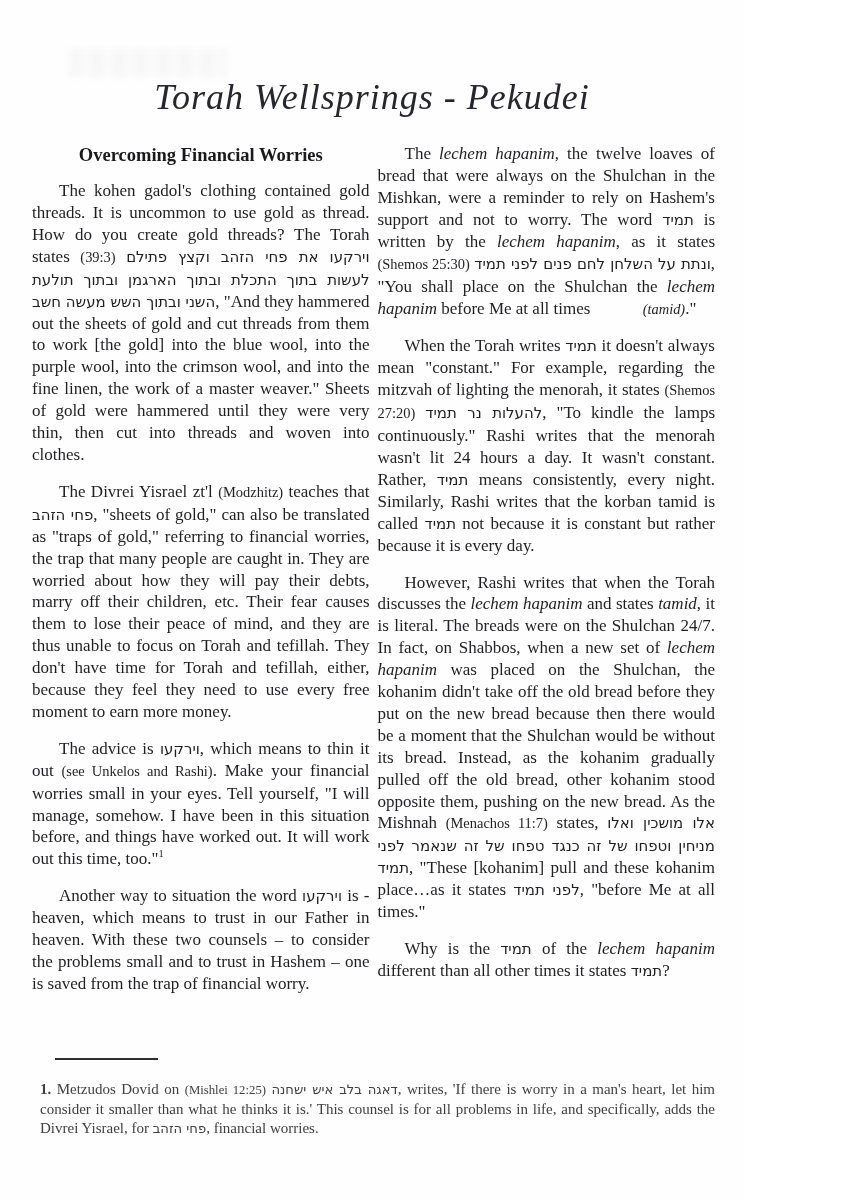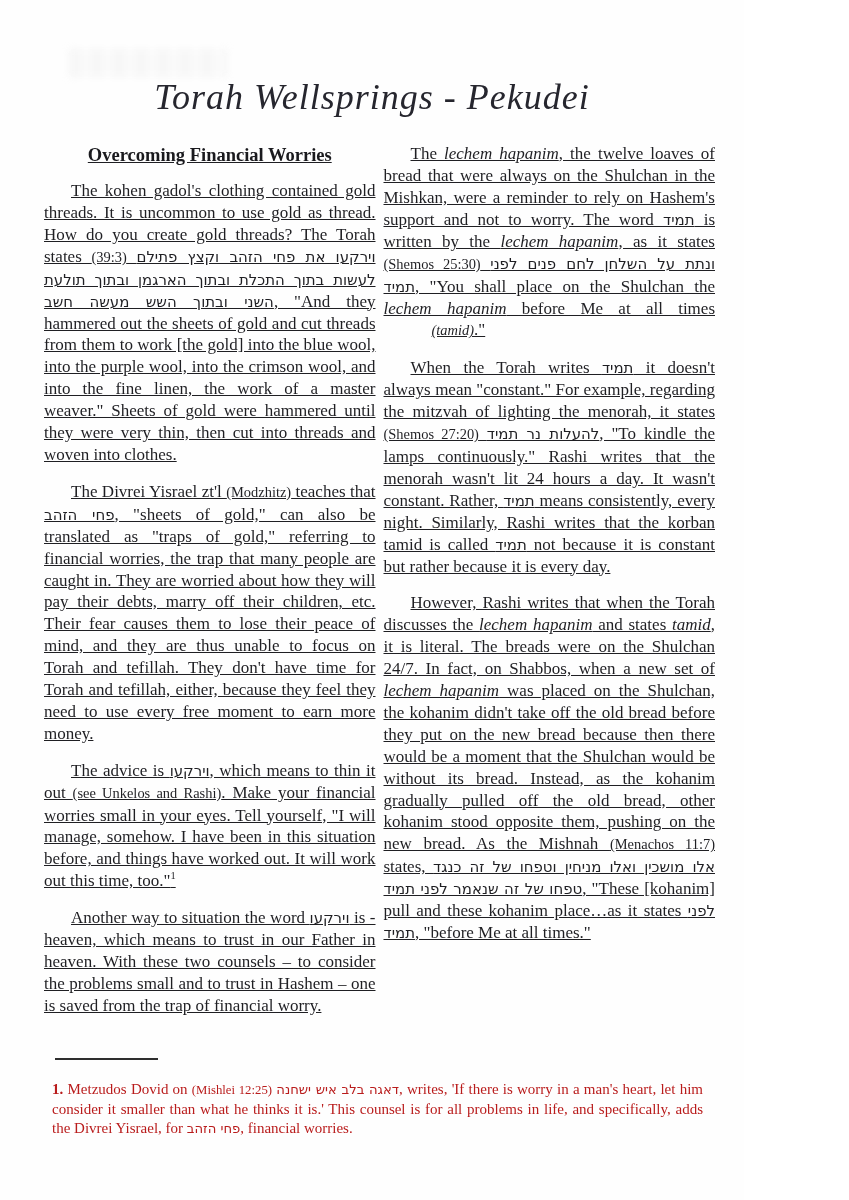--- a/index.html
+++ b/index.html
@@ -28,25 +28,24 @@
     font-size: 36px;
     font-weight: 500;
     font-style: italic;
     letter-spacing: 1px;
     color: #26262e;
     line-height: 1.2;
   }
   .columns {
     display: flex;
     gap: 8px;
-    padding: 0 29px 0 44px;
+    padding: 0 29px 0 32px;
     margin-top: 24px;
     height: 912px;
     overflow: hidden;
-    text-decoration: underline;
   }
   .col {
     width: 382px;
     text-align: justify;
     font-size: 17px;
     line-height: 21.9px;
   }
   .heading {
     margin: 2px 0 13px 0;
     text-align: center;
@@ -75,25 +74,25 @@
     right: 29px;
     top: 1058px;
   }
   .footnote-rule {
     width: 103px;
     margin: 0 0 20px 15px;
     border: 0;
     border-top: 2px solid var(--rule, #2e2e2e);
   }
   .footnote {
-    margin: 12px;
+    margin: 0;
     font-size: 15px;
     line-height: 19px;
     text-align: justify;
-    color: #b91c1c;
+    color: #404040;
   }
 </style>
 </head>
 <body>
 
 <div class="page">
 
   <div class="scan-artifact"></div>
 
   <h1 class="title">Torah Wellsprings - Pekudei</h1>
@@ -103,20 +102,21 @@
       <h2 class="heading">Overcoming Financial Worries</h2>
       <p class="para"><span class="run-n">The kohen gadol's clothing contained gold threads. It is uncommon to use gold as thread. How do you create gold threads? The Torah states </span><span class="run-c">(39:3)</span><span class="run-n"> </span><span class="run-h">וירקעו את פחי הזהב וקצץ פתילם לעשות בתוך התכלת ובתוך הארגמן ובתוך תולעת השני ובתוך השש מעשה חשב</span><span class="run-n">, "And they hammered out the sheets of gold and cut threads from them to work [the gold] into the blue wool, into the purple wool, into the crimson wool, and into the fine linen, the work of a master weaver." Sheets of gold were hammered until they were very thin, then cut into threads and woven into clothes.</span></p>
       <p class="para"><span class="run-n">The Divrei Yisrael zt'l </span><span class="run-c">(Modzhitz)</span><span class="run-n"> teaches that </span><span class="run-h">פחי הזהב</span><span class="run-n">, "sheets of gold," can also be translated as "traps of gold," referring to financial worries, the trap that many people are caught in. They are worried about how they will pay their debts, marry off their children, etc. Their fear causes them to lose their peace of mind, and they are thus unable to focus on Torah and tefillah. They don't have time for Torah and tefillah, either, because they feel they need to use every free moment to earn more money.</span></p>
       <p class="para"><span class="run-n">The advice is </span><span class="run-h">וירקעו</span><span class="run-n">, which means to thin it out </span><span class="run-c">(see Unkelos and Rashi)</span><span class="run-n">. Make your financial worries small in your eyes. Tell yourself, "I will manage, somehow. I have been in this situation before, and things have worked out. It will work out this time, too."</span><span class="run-sup">1</span></p>
       <p class="para"><span class="run-n">Another way to situation the word </span><span class="run-h">וירקעו</span><span class="run-n"> is - heaven, which means to trust in our Father in heaven. With these two counsels – to consider the problems small and to trust in Hashem – one is saved from the trap of financial worry.</span></p>
     </div>
     <div class="col">
       <p class="para"><span class="run-n">The </span><span class="run-i">lechem hapanim</span><span class="run-n">, the twelve loaves of bread that were always on the Shulchan in the Mishkan, were a reminder to rely on Hashem's support and not to worry. The word </span><span class="run-h">תמיד</span><span class="run-n"> is written by the </span><span class="run-i">lechem hapanim</span><span class="run-n">, as it states </span><span class="run-c">(Shemos 25:30)</span><span class="run-n"> </span><span class="run-h">ונתת על השלחן לחם פנים לפני תמיד</span><span class="run-n">, "You shall place on the Shulchan the </span><span class="run-i">lechem hapanim</span><span class="run-n"> before Me at all times </span><span class="run-ic">(tamid)</span><span class="run-n">."</span></p>
       <p class="para"><span class="run-n">When the Torah writes </span><span class="run-h">תמיד</span><span class="run-n"> it doesn't always mean "constant." For example, regarding the mitzvah of lighting the menorah, it states </span><span class="run-c">(Shemos 27:20)</span><span class="run-n"> </span><span class="run-h">להעלות נר תמיד</span><span class="run-n">, "To kindle the lamps continuously." Rashi writes that the menorah wasn't lit 24 hours a day. It wasn't constant. Rather, </span><span class="run-h">תמיד</span><span class="run-n"> means consistently, every night. Similarly, Rashi writes that the korban tamid is called </span><span class="run-h">תמיד</span><span class="run-n"> not because it is constant but rather because it is every day.</span></p>
       <p class="para"><span class="run-n">However, Rashi writes that when the Torah discusses the </span><span class="run-i">lechem hapanim</span><span class="run-n"> and states </span><span class="run-i">tamid</span><span class="run-n">, it is literal. The breads were on the Shulchan 24/7. In fact, on Shabbos, when a new set of </span><span class="run-i">lechem hapanim</span><span class="run-n"> was placed on the Shulchan, the kohanim didn't take off the old bread before they put on the new bread because then there would be a moment that the Shulchan would be without its bread. Instead, as the kohanim gradually pulled off the old bread, other kohanim stood opposite them, pushing on the new bread. As the Mishnah </span><span class="run-c">(Menachos 11:7)</span><span class="run-n"> states, </span><span class="run-h">אלו מושכין ואלו מניחין וטפחו של זה כנגד טפחו של זה שנאמר לפני תמיד</span><span class="run-n">, "These [kohanim] pull and these kohanim place…as it states </span><span class="run-h">לפני תמיד</span><span class="run-n">, "before Me at all times."</span></p>
+      <p class="para"><span class="run-n">Why is the </span><span class="run-h">תמיד</span><span class="run-n"> of the </span><span class="run-i">lechem hapanim</span><span class="run-n"> different than all other times it states </span><span class="run-h">תמיד</span><span class="run-n">?</span></p>
     </div>
   </div>
 
   <div class="footnote-area">
     <hr class="footnote-rule">
     <p class="footnote"><span class="run-b">1.</span><span class="run-n"> Metzudos Dovid on </span><span class="run-c">(Mishlei 12:25)</span><span class="run-n"> </span><span class="run-h">דאגה בלב איש ישחנה</span><span class="run-n">, writes, 'If there is worry in a man's heart, let him consider it smaller than what he thinks it is.' This counsel is for all problems in life, and specifically, adds the Divrei Yisrael, for </span><span class="run-h">פחי הזהב</span><span class="run-n">, financial worries.</span></p>
   </div>
 
 </div>
 

